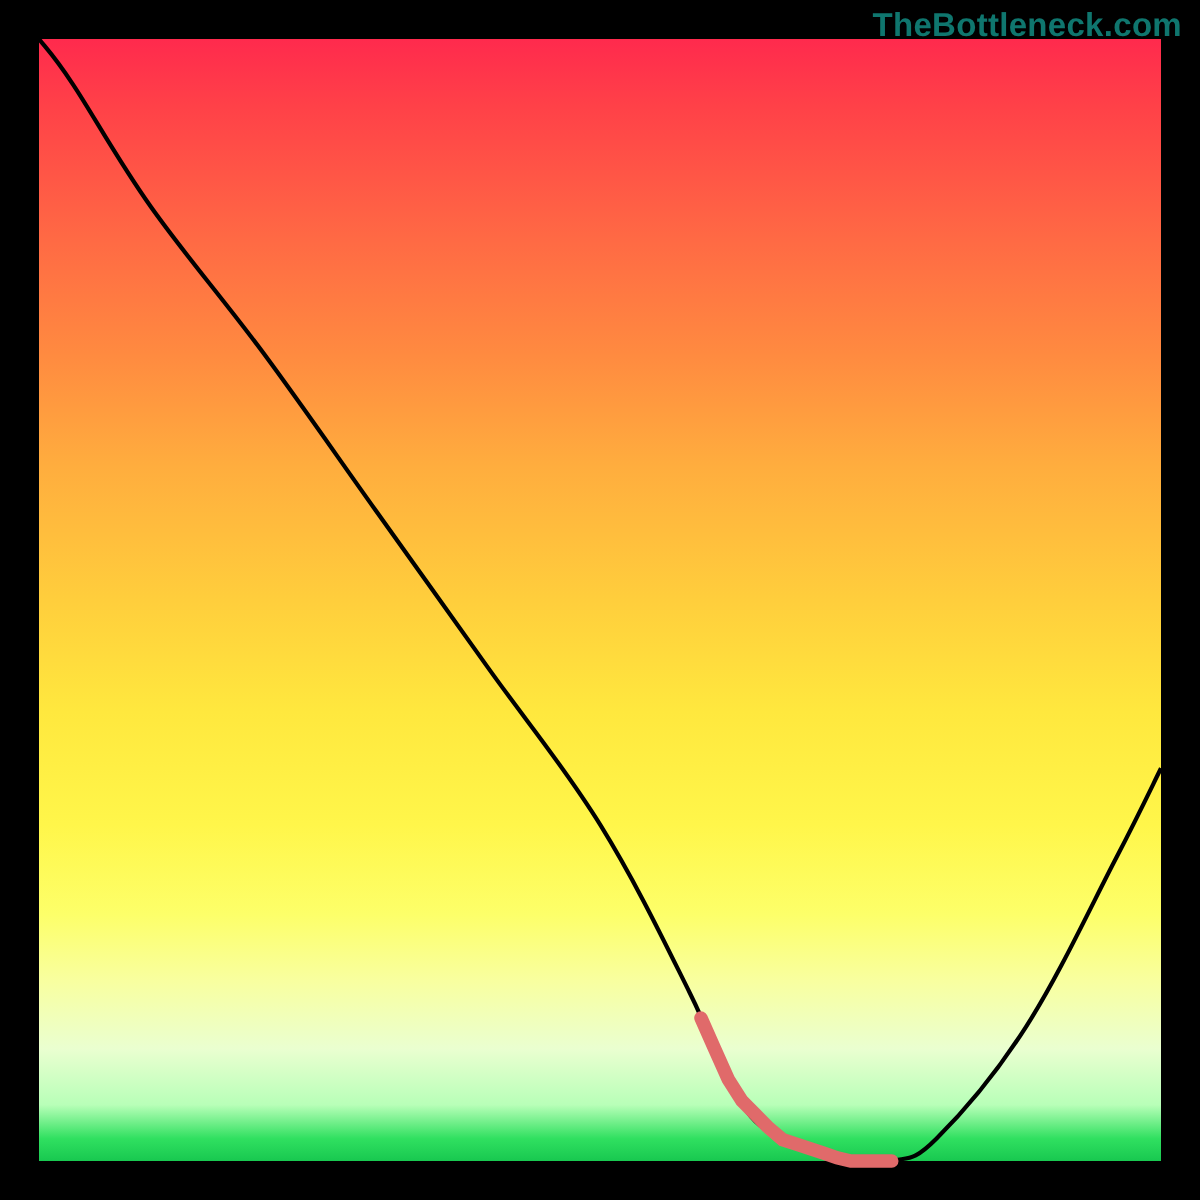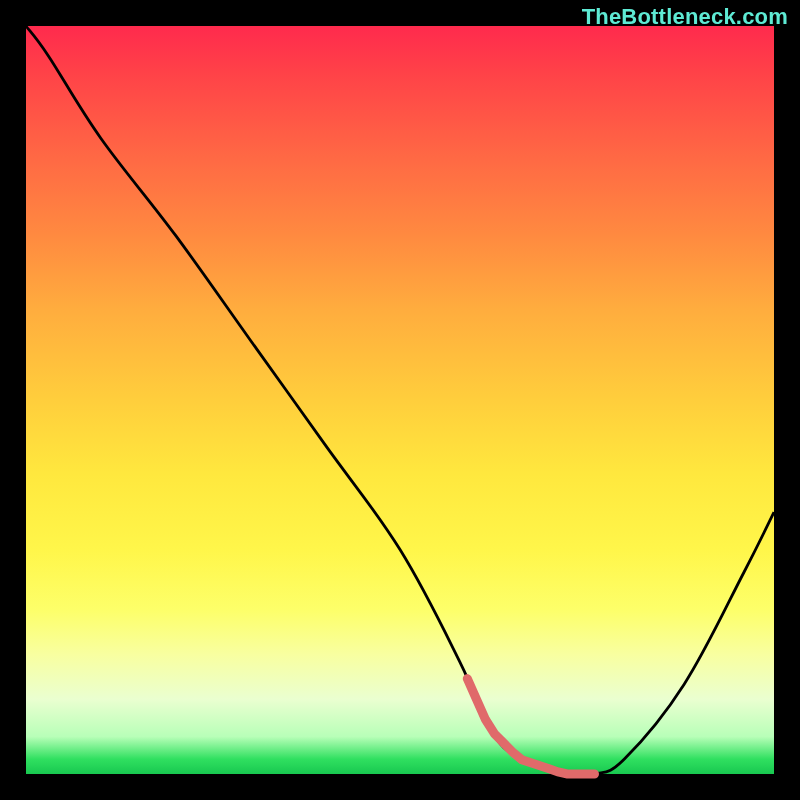--- a/index.html
+++ b/index.html
@@ -37,21 +37,21 @@
       #eaffd0 90%,
       #b8ffb8 95%,
       #30e060 98%,
       #18c850 100%
     );
   }
   .watermark {
     position: absolute;
     top: 4px;
     right: 12px;
-    color: #5eead4;
+    color: #0f766e;
     font-size: 22px;
     font-weight: 600;
     letter-spacing: 0.2px;
     user-select: none;
   }
   svg.curve {
     position: absolute;
     left: 0;
     top: 0;
     width: 748px;

